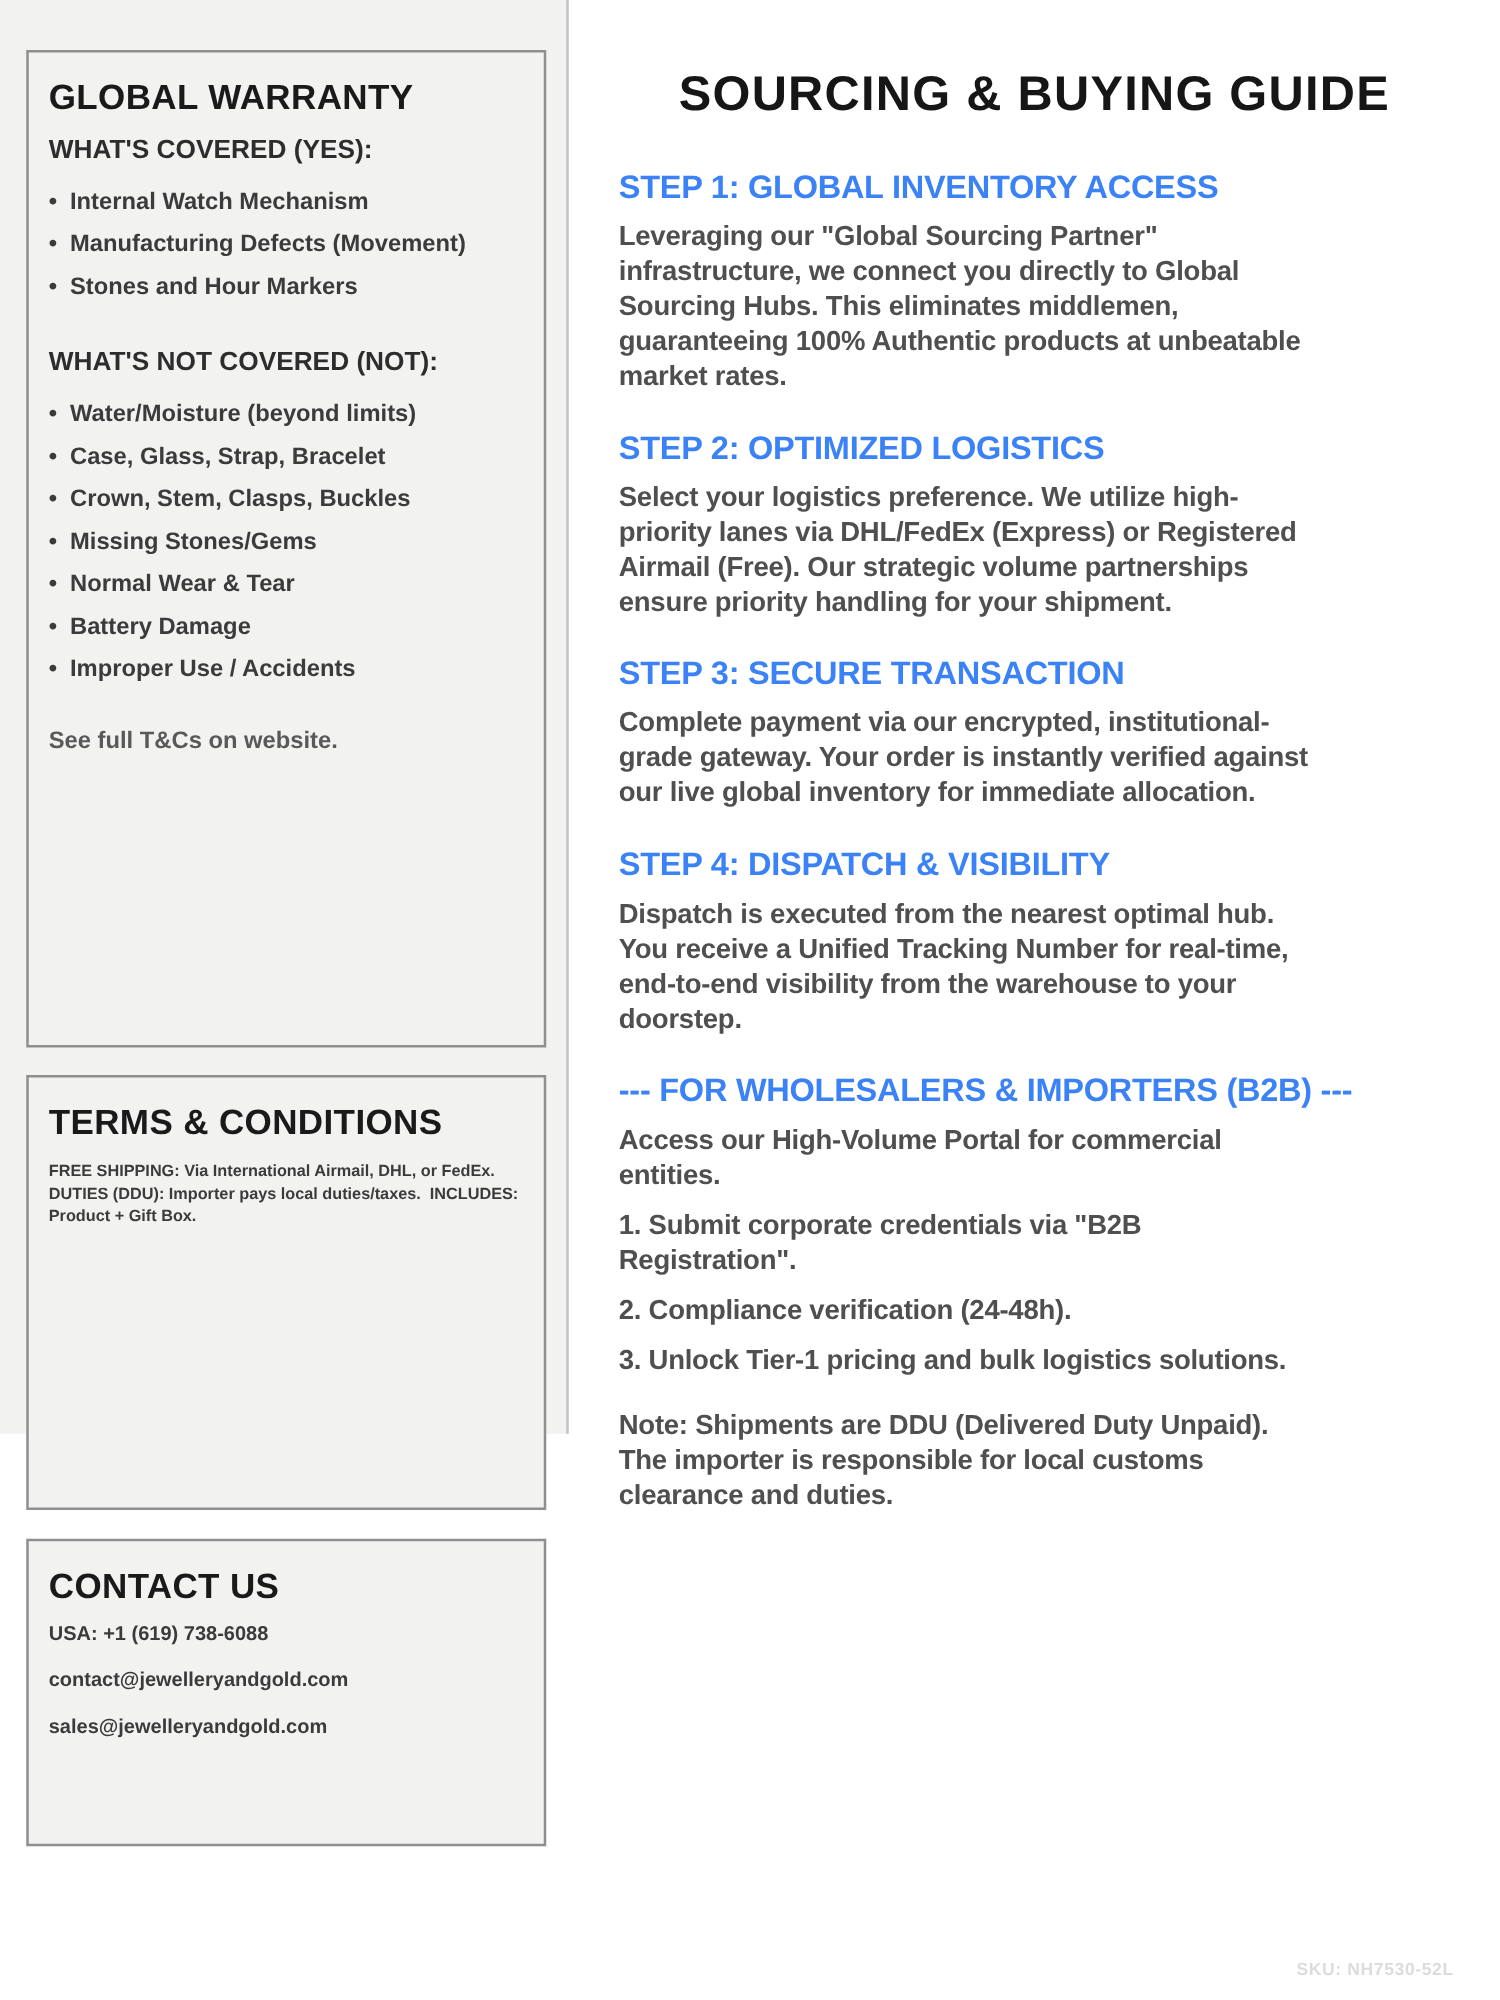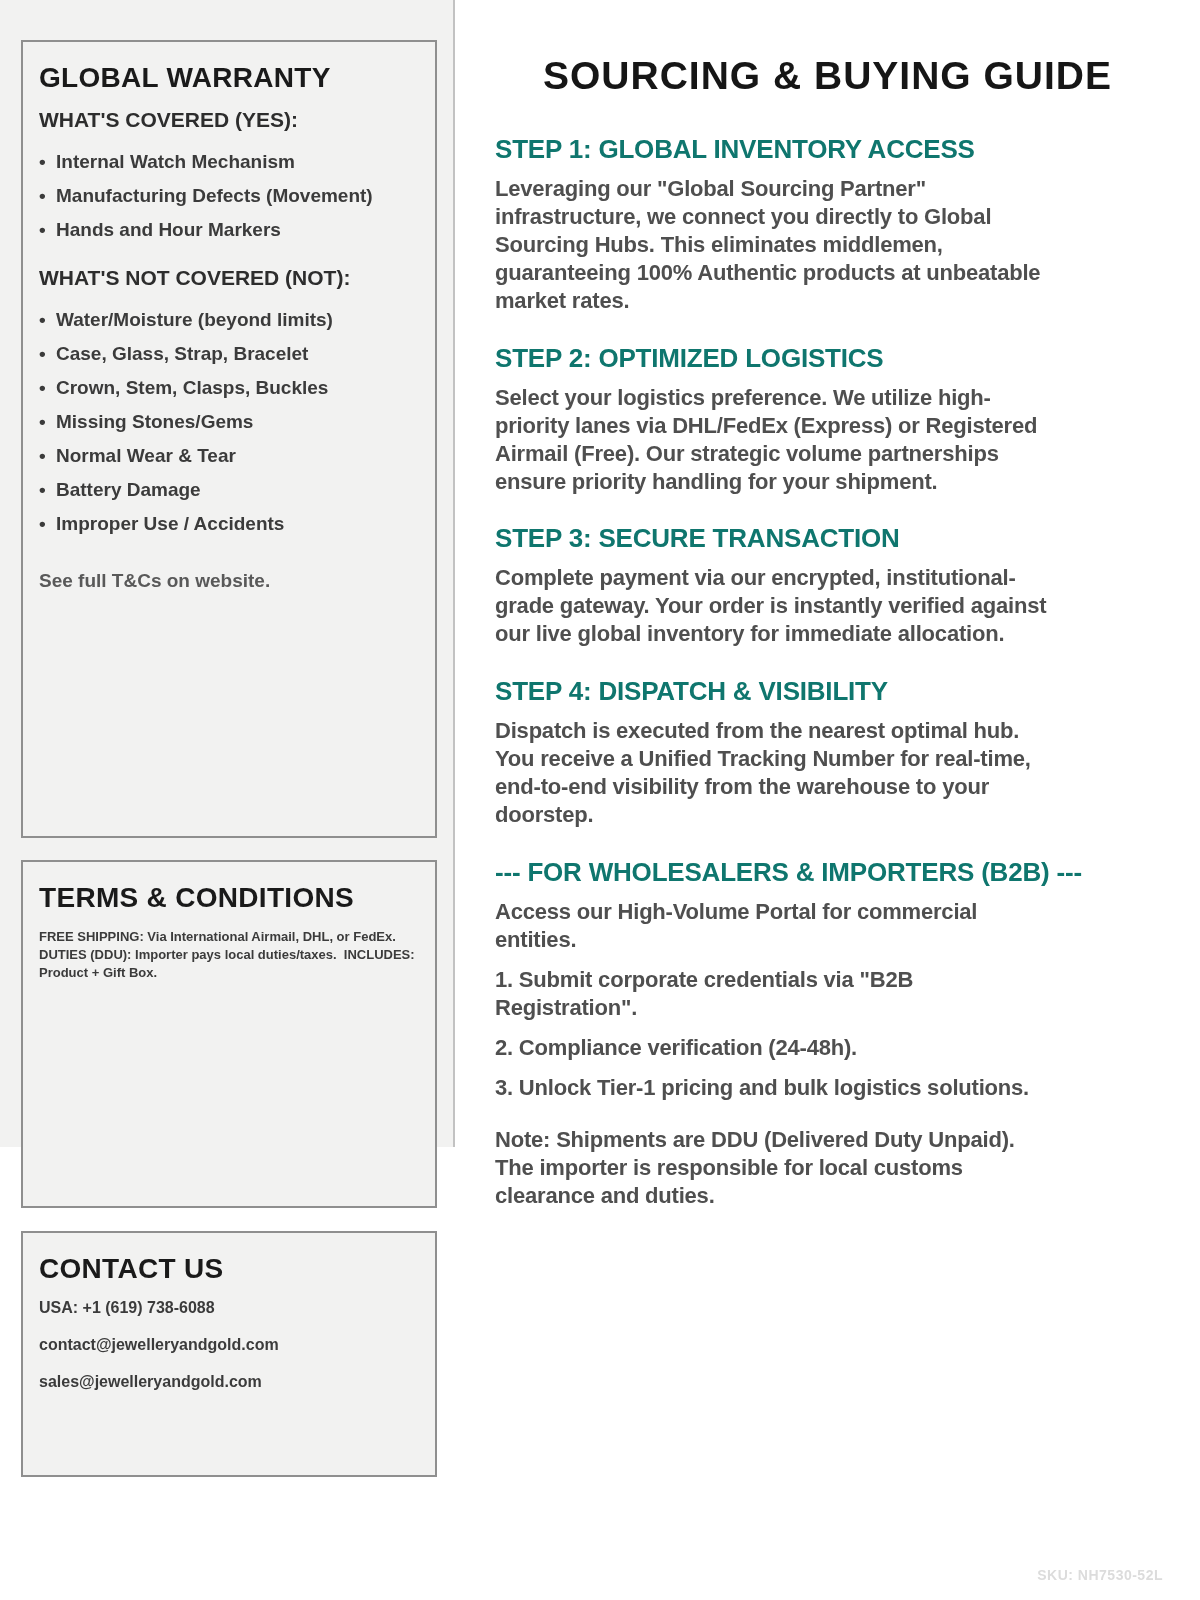--- a/index.html
+++ b/index.html
@@ -31,21 +31,21 @@
   .box-contact  { top: 1231px; height: 246px; }
 
   .side-title {
     font-size: 28px; font-weight: 700; color: #1a1a1a;
     letter-spacing: 0.3px; margin: 0 0 14px 0;
   }
   .side-sub {
     font-size: 21px; font-weight: 700; color: #2d2d2d;
     margin: 0 0 20px 0;
   }
-  .side-sub.second { margin-top: 26px; }
+  .side-sub.second { margin-top: 38px; }
   .bullet {
     display: flex; align-items: flex-start;
     font-size: 19px; font-weight: 700; color: #3b3b3b;
     line-height: 20px; margin: 0 0 14px 0;
   }
   .bullet .dot { width: 17px; flex: none; }
   .footnote {
     font-size: 19px; font-weight: 700; color: #595959;
     margin-top: 36px;
   }
@@ -66,21 +66,21 @@
     box-sizing: border-box;
     padding: 54px 40px 0 38px;
   }
   .main-title {
     text-align: center;
     font-size: 39px; font-weight: 700; color: #161616;
     letter-spacing: 1px;
     margin: 0 0 36px 0;
   }
   .step h3, .b2b h3 {
-    font-size: 26px; font-weight: 700; color: #0f766e;
+    font-size: 26px; font-weight: 700; color: #3b82f6;
     letter-spacing: -0.2px;
     margin: 0 0 10px 0;
   }
   .step p, .b2b p {
     font-size: 22px; font-weight: 700; color: #4f4f4f;
     letter-spacing: -0.2px;
     line-height: 1.27; max-width: 552px;
     margin: 0 0 28px 0;
   }
   .b2b .item { margin-bottom: 12px; }
@@ -104,21 +104,21 @@
     <div class="bullet">
       <span class="dot">•</span>
       <span>Internal Watch Mechanism</span>
     </div>
     <div class="bullet">
       <span class="dot">•</span>
       <span>Manufacturing Defects (Movement)</span>
     </div>
     <div class="bullet">
       <span class="dot">•</span>
-      <span>Hands and Hour Markers</span>
+      <span>Stones and Hour Markers</span>
     </div>
 
     <div class="side-sub second">WHAT'S NOT COVERED (NOT):</div>
 
     <div class="bullet">
       <span class="dot">•</span>
       <span>Water/Moisture (beyond limits)</span>
     </div>
     <div class="bullet">
       <span class="dot">•</span>

